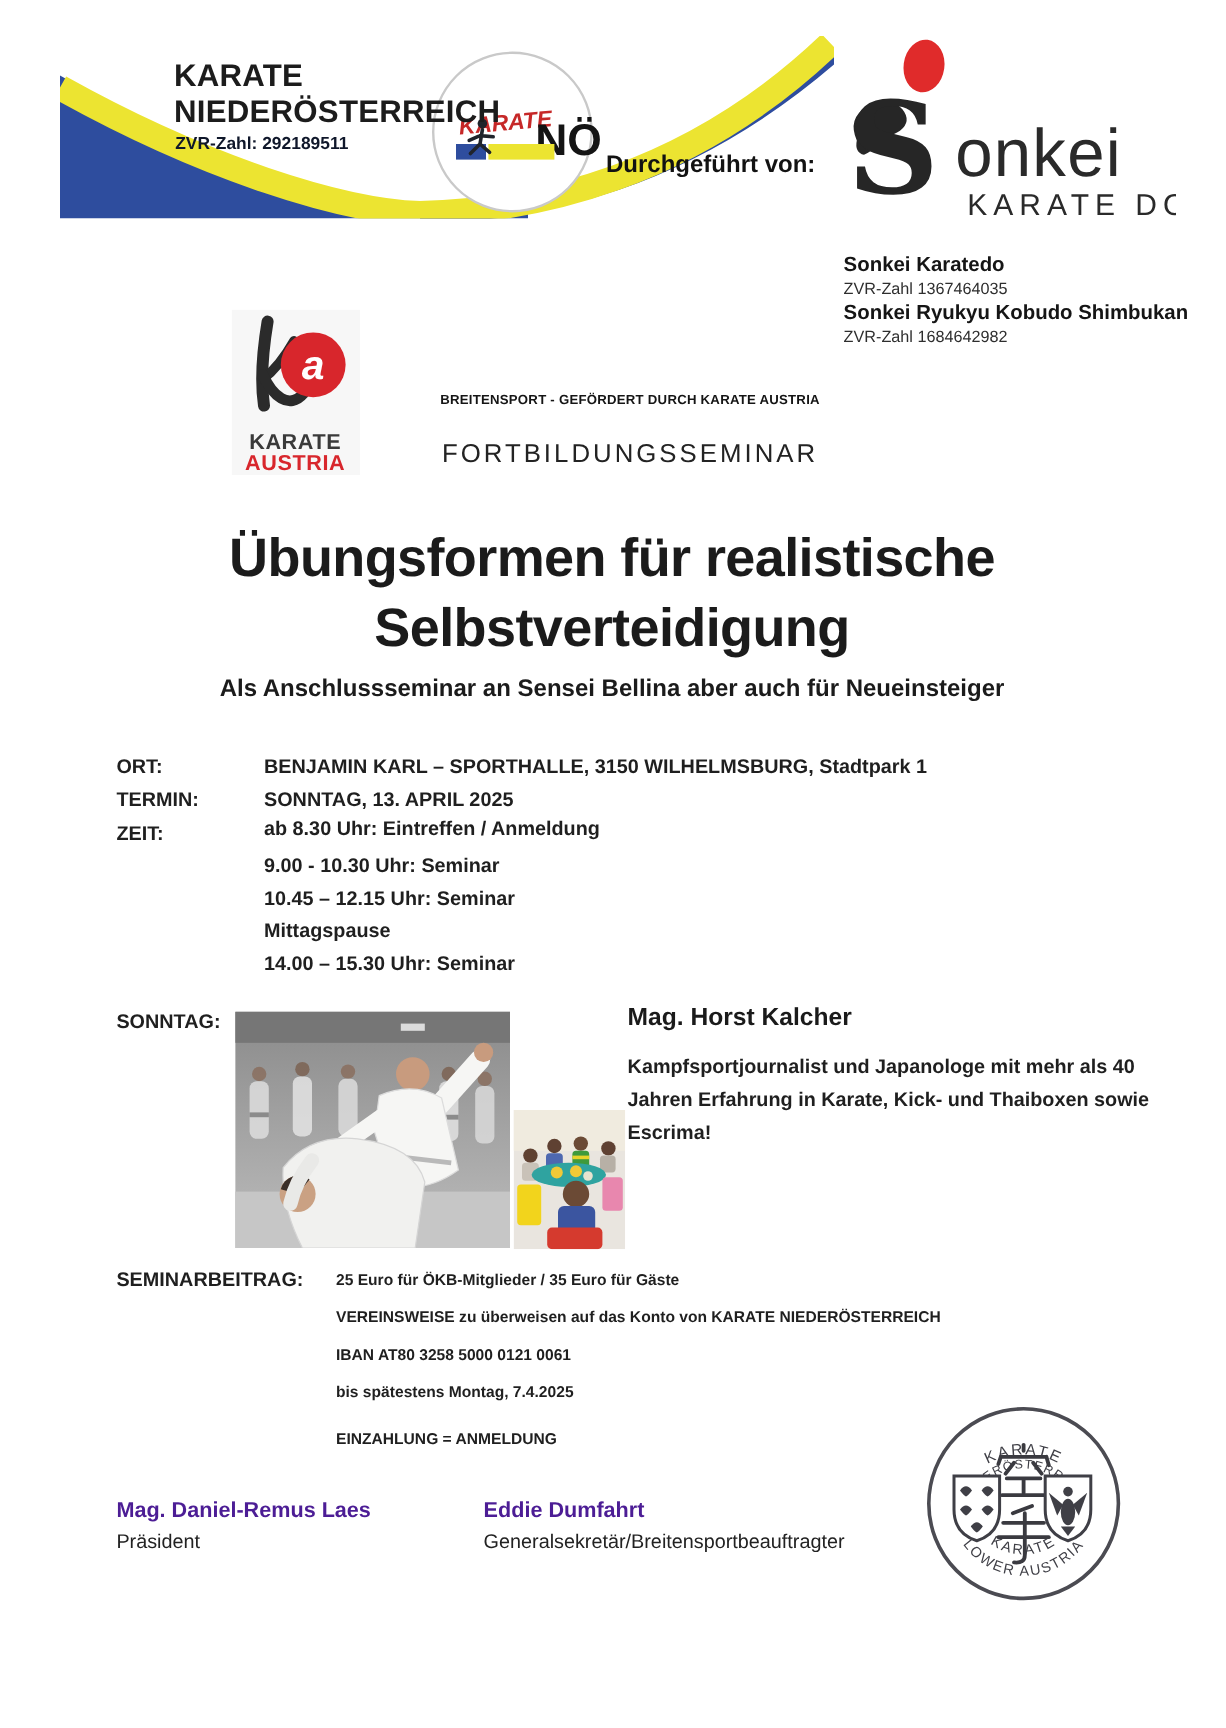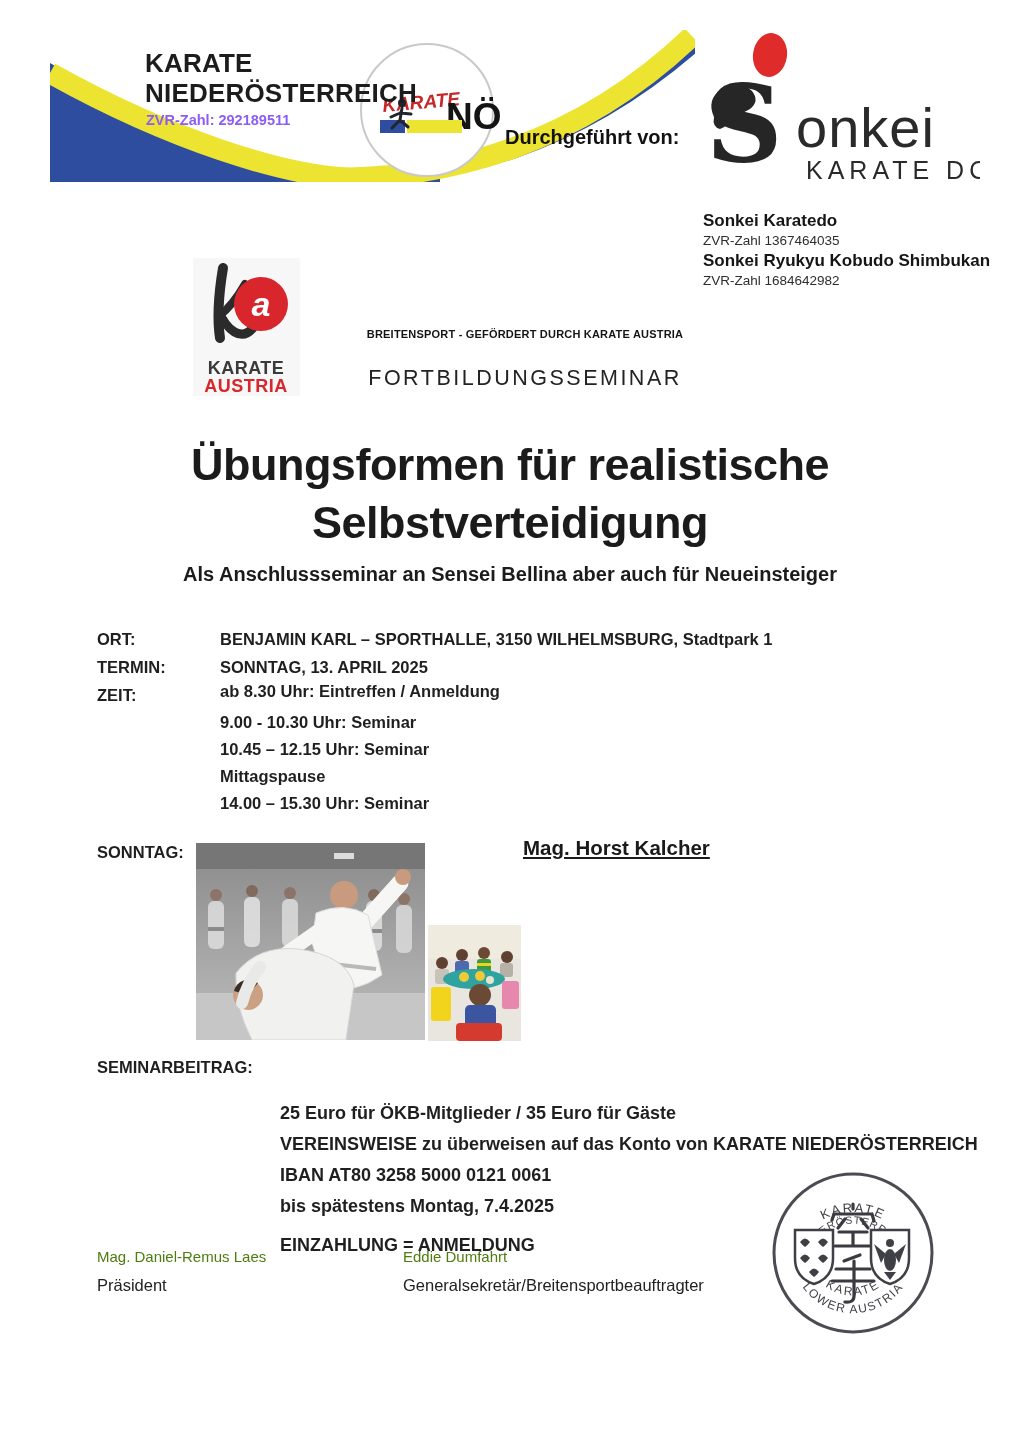--- a/index.html
+++ b/index.html
@@ -1,32 +1,32 @@
 <!DOCTYPE html>
 <html><head>
 <meta charset="utf-8">
 <style>
   html,body{margin:0;padding:0;background:#ffffff;}
   .page{position:relative;width:1022px;height:1440px;background:#ffffff;overflow:hidden;
         font-family:"Liberation Sans",sans-serif;color:#1f1f1f;}
   .abs{position:absolute;}
   .org-name{font-size:26px;font-weight:bold;line-height:30px;letter-spacing:0.2px;color:#1c1c1c;}
-  .org-zvr{font-size:14.5px;font-weight:bold;color:#8b5cf6;}
+  .org-zvr{font-size:14.5px;font-weight:bold;color:#0f172a;}
   .conducted{font-size:20px;font-weight:bold;color:#121212;}
   .sonkei-info-name{font-size:17px;font-weight:bold;color:#151515;line-height:21px;}
   .sonkei-info-zvr{font-size:13.5px;color:#2e2e2e;line-height:19px;}
   .sponsor{font-size:11px;font-weight:bold;letter-spacing:0.2px;color:#151515;text-align:center;}
   .semtype{font-size:21.5px;letter-spacing:2.5px;color:#232323;text-align:center;}
   .title{font-size:45px;font-weight:bold;letter-spacing:-0.5px;color:#1b1b1b;text-align:center;line-height:58px;}
   .subtitle{font-size:20px;font-weight:bold;color:#1b1b1b;text-align:center;}
   .dl{font-size:16.5px;font-weight:bold;color:#1f1f1f;}
   .bio{font-size:16.5px;font-weight:bold;color:#1f1f1f;line-height:27.5px;}
-  .refname{font-size:20.5px;font-weight:bold;color:#1a1a1a;text-decoration:underline;}
-  .feeline{font-size:18px;font-weight:bold;color:#1f1f1f;line-height:31px;margin-top:47px;}
-  .signame{font-size:15px;font-weight:normal;color:#4d7c0f;}
+  .refname{font-size:20.5px;font-weight:bold;color:#1a1a1a;}
+  .feeline{font-size:13px;font-weight:bold;color:#1f1f1f;line-height:31px;}
+  .signame{font-size:18px;font-weight:bold;color:#4c1d95;}
   .sigrole{font-size:16.5px;color:#222222;}
 </style>
 </head>
 <body>
 
 <div class="page">
 
   <svg class="abs" style="left:50px;top:30px;" width="645" height="152" viewBox="0 0 645 152">
 
     <path d="M0,33 C120,100 230,140 300,146 C330,148 360,147 390,140 L390,152 L0,152 Z" fill="#2e4d9e"></path>
@@ -177,20 +177,21 @@
     <rect x="3" y="62" width="20" height="34" rx="3" fill="#f2d41c"></rect>
     <rect x="74" y="56" width="17" height="28" rx="3" fill="#e887ae"></rect>
     <g>
       <circle cx="52" cy="70" r="11" fill="#6b4a35"></circle>
       <rect x="37" y="80" width="31" height="27" rx="5" fill="#3b55a0"></rect>
     </g>
     <rect x="28" y="98" width="46" height="18" rx="4" fill="#d53a2e"></rect>
   </svg>
 
   <div class="abs refname" style="left:523px;top:836px;">Mag. Horst Kalcher</div>
+  <div class="abs bio" style="left:523px;top:876px;width:460px;">Kampfsportjournalist und Japanologe mit mehr als 40 Jahren Erfahrung in Karate, Kick- und Thaiboxen sowie Escrima!</div>
 
   <div class="abs dl" style="left:97px;top:1058px;">SEMINARBEITRAG:</div>
   <div class="abs feeline" style="left:280px;top:1051px;width:700px;">
     <div>25 Euro für ÖKB-Mitglieder / 35 Euro für Gäste</div>
     <div>VEREINSWEISE zu überweisen auf das Konto von KARATE NIEDERÖSTERREICH</div>
     <div>IBAN AT80 3258 5000 0121 0061</div>
     <div>bis spätestens Montag, 7.4.2025</div>
   </div>
   <div class="abs feeline" style="left:280px;top:1183px;">EINZAHLUNG = ANMELDUNG</div>
 

